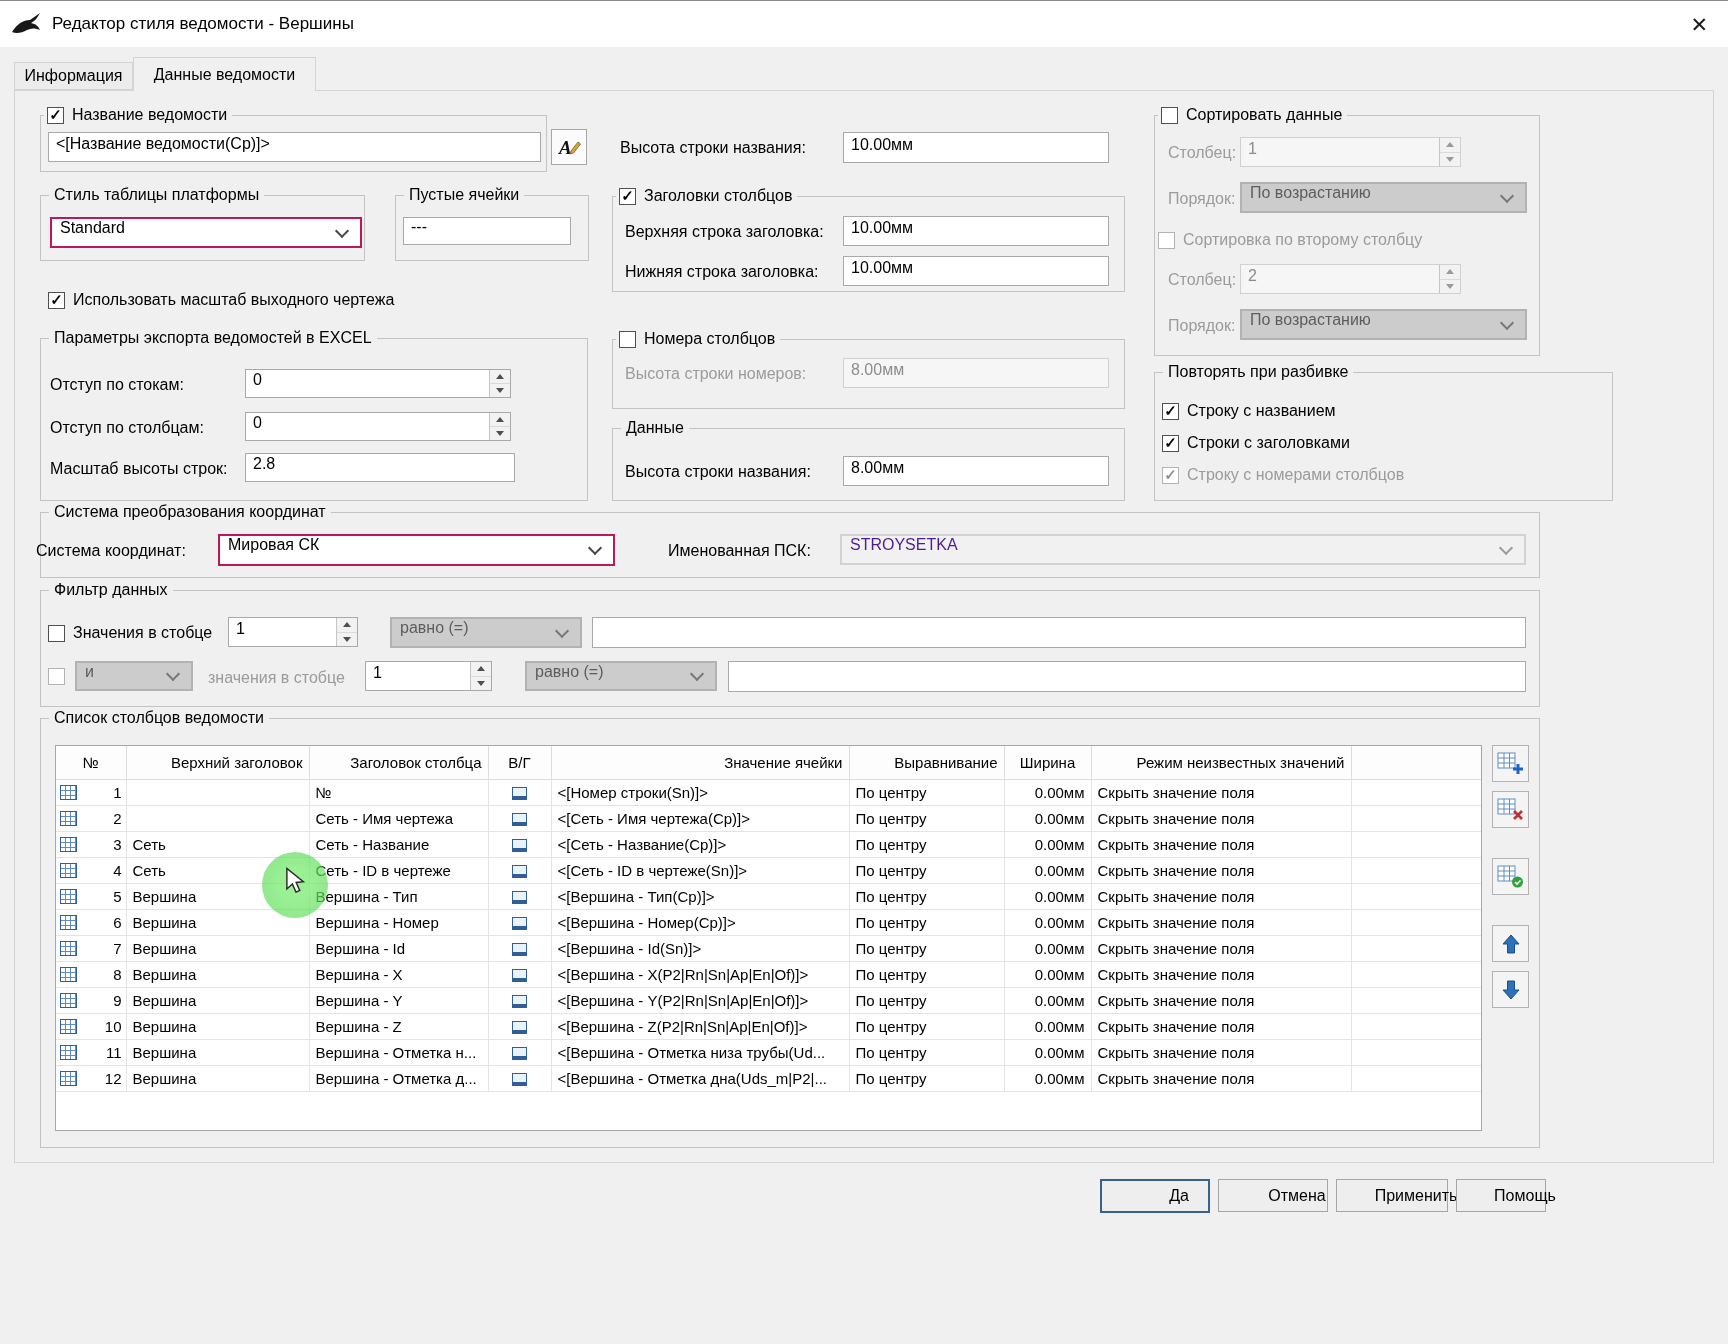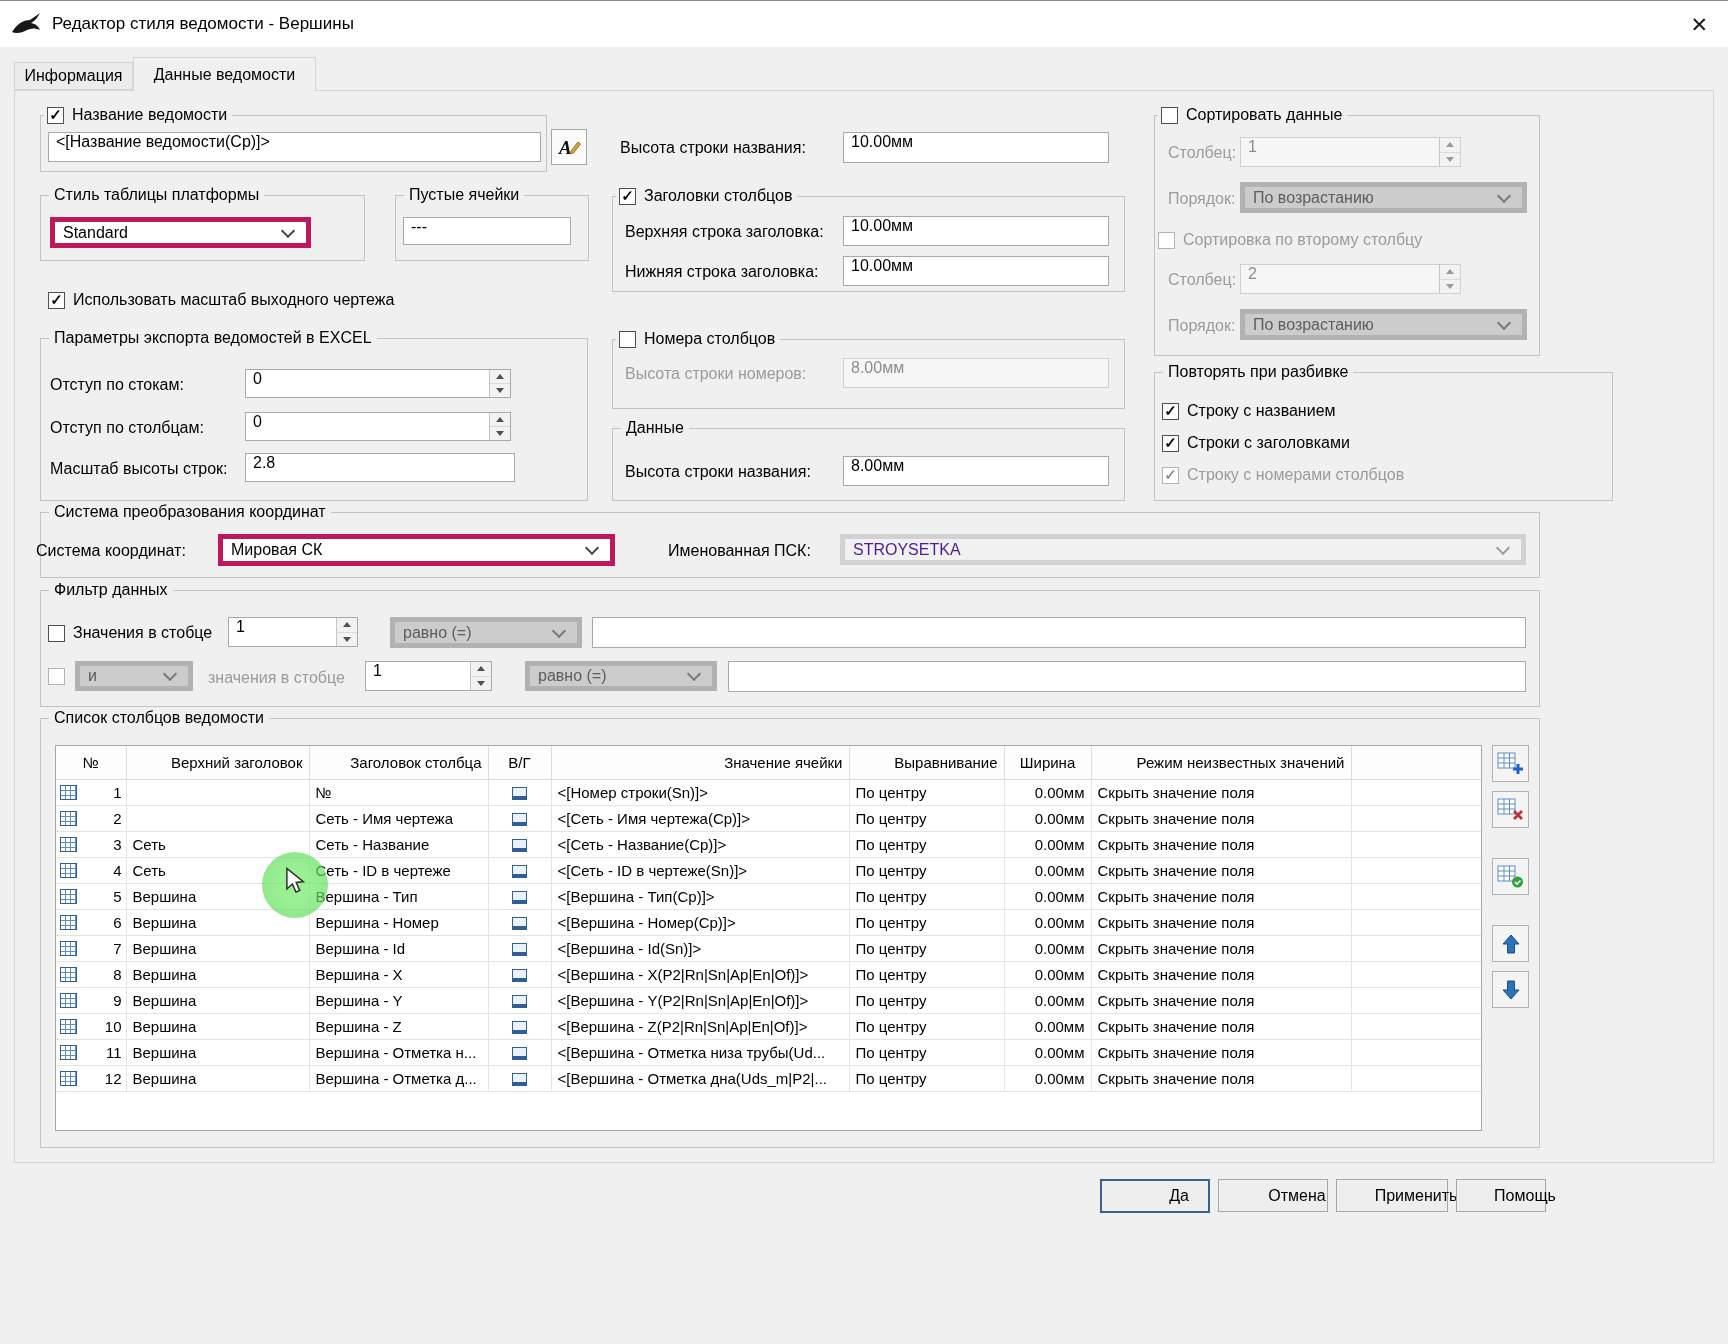--- a/index.html
+++ b/index.html
@@ -20,32 +20,32 @@
   .panel { position:absolute; left:14px; top:89px; width:1700px; height:1073px;
            background:#f0f0f0; border:1px solid #d4d4d4; }
   
   .group { position:absolute; border:1px solid #c3c3c3; z-index:1; }
   .legend { position:absolute; top:-11px; left:8px; background:#f0f0f0; padding:0 5px;
             line-height:20px; white-space:nowrap; z-index:2; }
   .lbl { position:absolute; white-space:nowrap; z-index:2; }
   .gray { color:#9b9b9b; }
   
   .edit { position:absolute; background:#fff; border:1px solid #a7a9ac; display:flex;
-          align-items:flex-start; padding:0 7px; white-space:nowrap; overflow:hidden; z-index:2; }
+          align-items:flex-end; padding:8px 7px; white-space:nowrap; overflow:hidden; z-index:2; }
   .edit.dis { background:#f6f6f6; color:#8c8c8c; border-color:#d0d0d0; }
   .spinbox { padding-right:26px; }
   .spin { position:absolute; right:0; top:0; bottom:0; width:21px; display:flex;
           flex-direction:column; border-left:1px solid #c5c5c5; }
   .spin > span { flex:1; display:flex; align-items:center; justify-content:center; background:#f2f2f2; }
   .spin .su { border-bottom:1px solid #dadada; }
   .tri-up { width:0; height:0; border-left:4px solid transparent; border-right:4px solid transparent; border-bottom:5px solid #4f4f4f; }
   .tri-dn { width:0; height:0; border-left:4px solid transparent; border-right:4px solid transparent; border-top:5px solid #4f4f4f; }
   .dis .tri-up { border-bottom-color:#9a9a9a; } .dis .tri-dn { border-top-color:#9a9a9a; }
-  .combo { position:absolute; background:#fff; border:5px solid #be185d; display:flex;
-           align-items:center; padding:0 36px 0 8px; white-space:nowrap; overflow:hidden; z-index:2; }
+  .combo { position:absolute; background:#fff; border:2px solid #be185d; display:flex;
+           align-items:flex-start; padding:0 36px 0 8px; white-space:nowrap; overflow:hidden; z-index:2; }
   .combo::after { content:""; position:absolute; right:13px; top:50%; width:8px; height:8px;
            border-right:2px solid #464646; border-bottom:2px solid #464646;
            transform:translateY(-70%) rotate(45deg); }
   .combo.dis { background:#cccccc; color:#5d5d5d; border-color:#b2b2b2; }
   .combo.dis::after { border-color:#777; }
   .combo.dislight { background:#f1f1f1; color:#4c1d95; border-color:#d2d2d2; }
   .combo.dislight::after { border-color:#9a9a9a; }
   
   .cb { position:absolute; display:flex; align-items:center; gap:8px; white-space:nowrap; z-index:3; }
   .cb.onborder { background:#f0f0f0; padding:0 5px 0 3px; }
@@ -126,21 +126,21 @@
     </svg>
   </div>
   <div class="lbl" style="left:620px; top:138px;">Высота строки названия:</div>
   <div class="edit" style="left:843px; top:131px; width:266px; height:31px;">
     <span>10.00мм</span>
   </div>
 
   <div class="group" style="left:40px; top:194px; width:325px; height:66px;">
     <span class="legend">Стиль таблицы платформы</span>
   </div>
-  <div class="combo" style="left:50px; top:216px; width:261px; height:31px;">
+  <div class="combo" style="left:50px; top:216px; width:312px; height:31px;">
     <span>Standard</span>
   </div>
 
   <div class="group" style="left:395px; top:194px; width:194px; height:66px;">
     <span class="legend">Пустые ячейки</span>
   </div>
   <div class="edit" style="left:403px; top:216px; width:168px; height:28px;">
     <span>---</span>
   </div>
 

